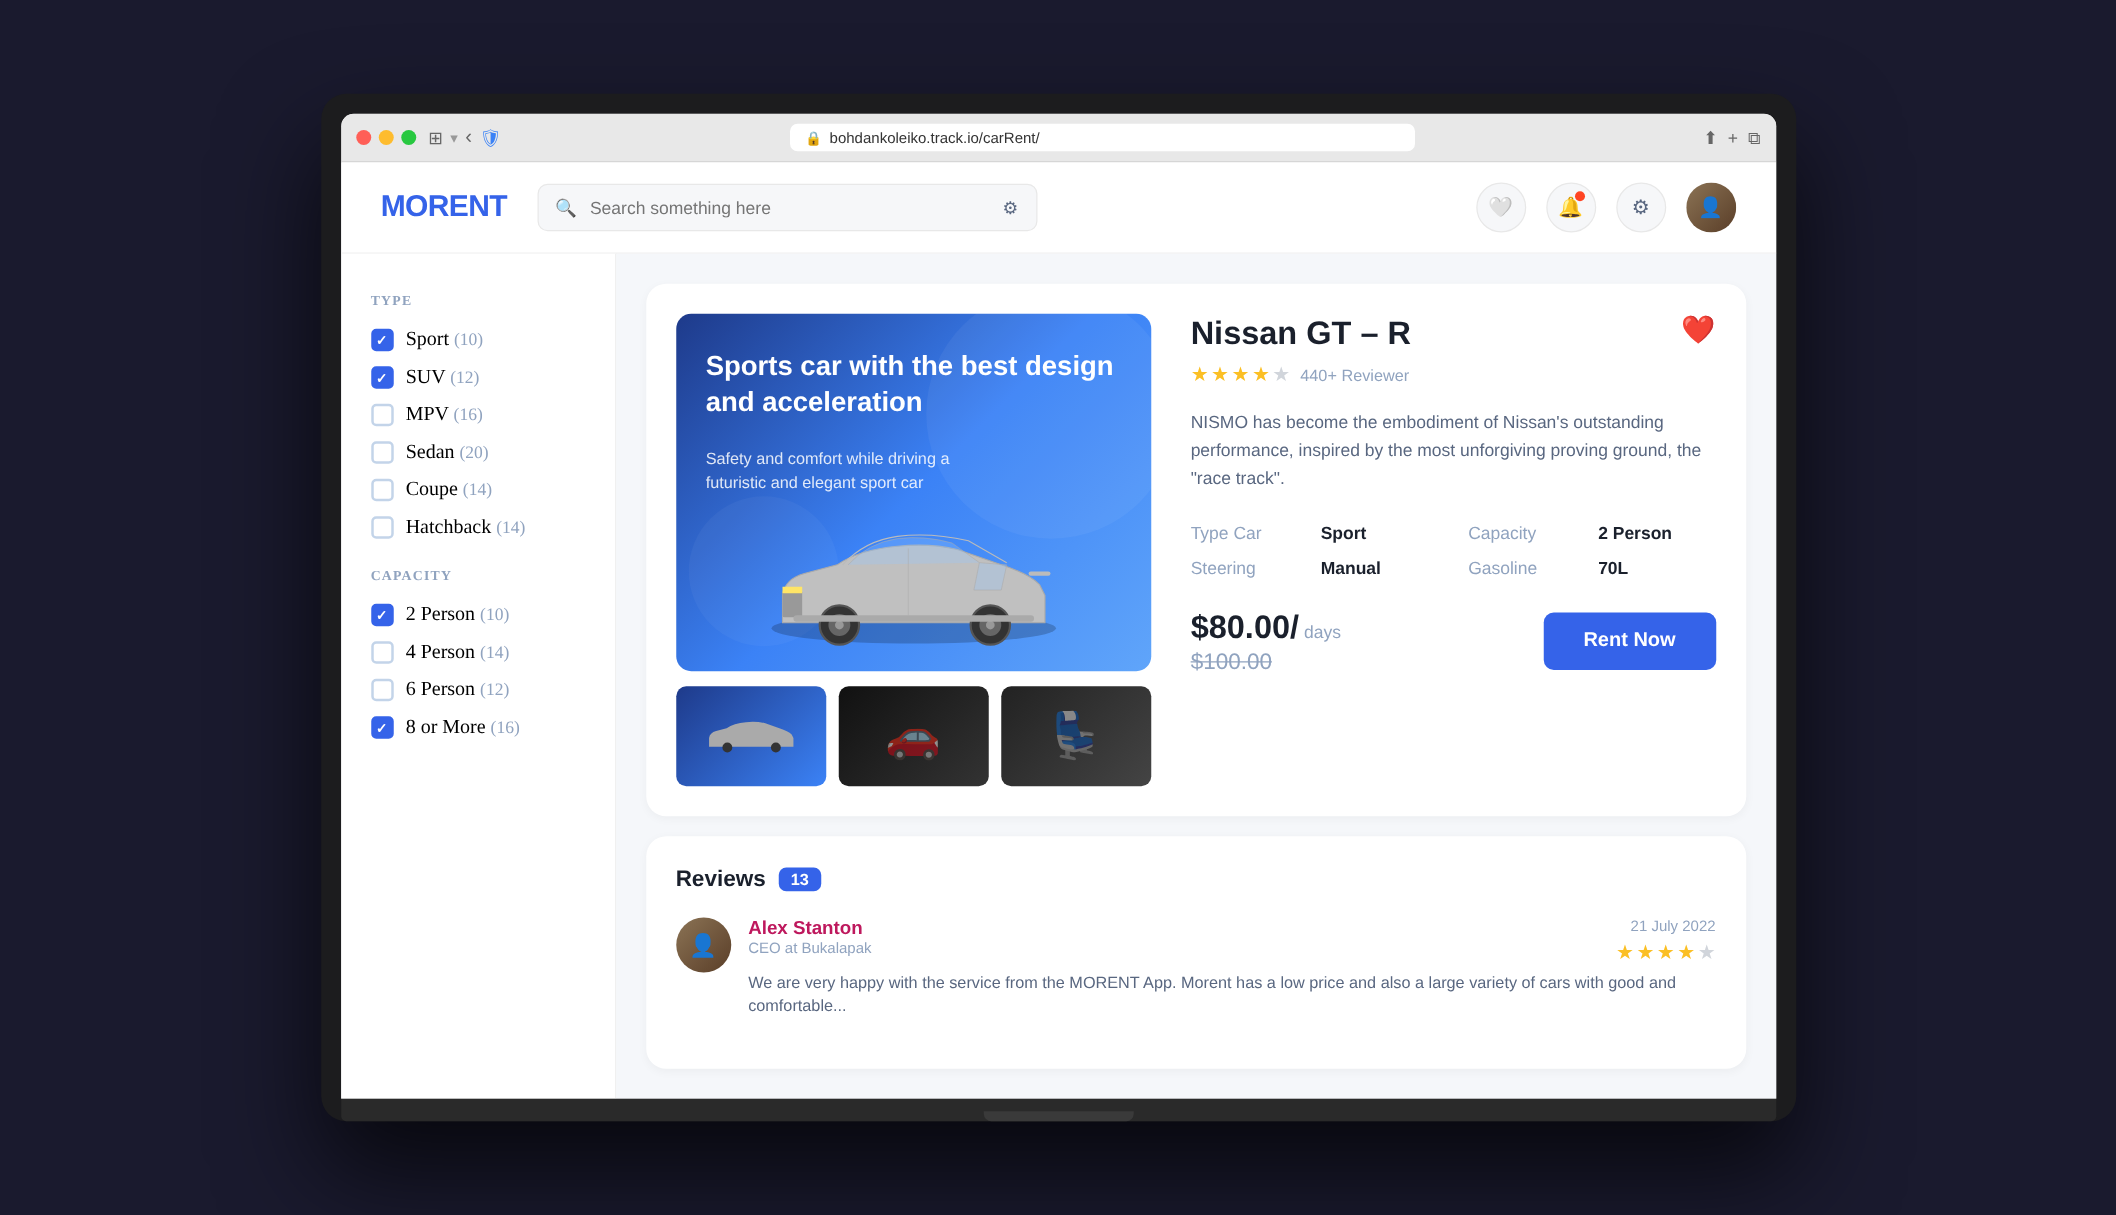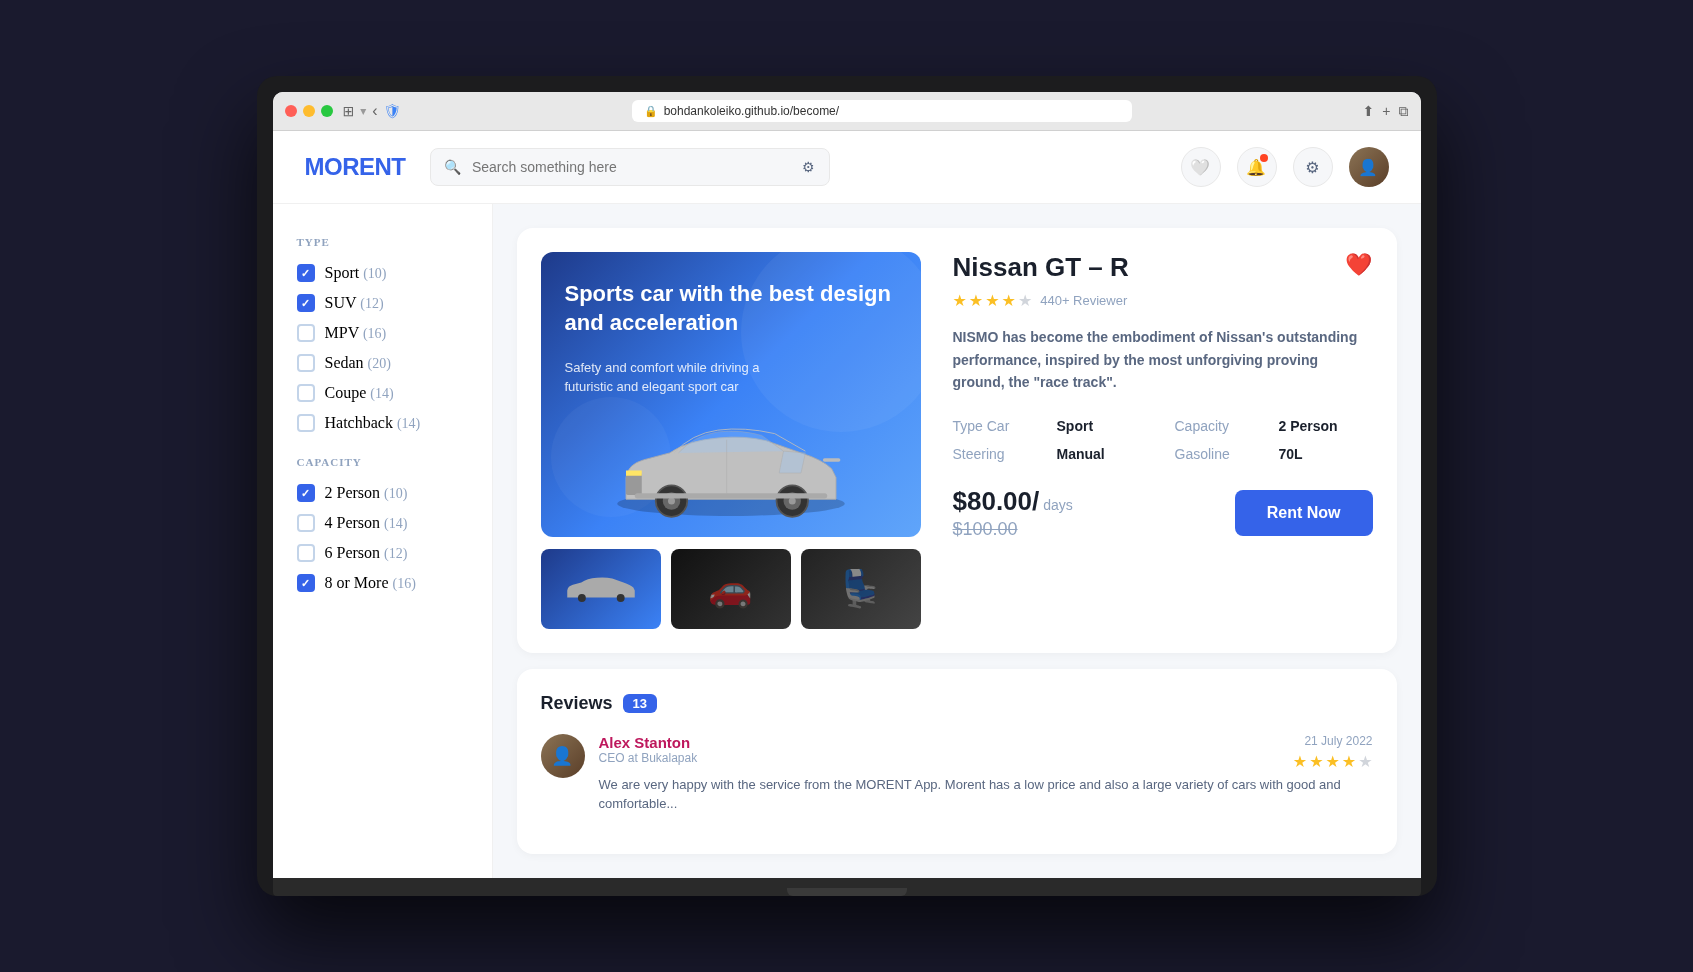--- a/index.html
+++ b/index.html
@@ -381,21 +381,20 @@
     .reviewer-count {
       font-size: 13px;
       color: #90a3bf;
     }
 
     .car-description {
       font-size: 14px;
       color: #596780;
       line-height: 1.6;
       margin-bottom: 24px;
-      font-weight: bold;
     }
 
     .car-specs-grid {
       display: grid;
       grid-template-columns: 1fr 1fr;
       gap: 12px 24px;
       margin-bottom: 24px;
     }
 
     .spec-item {
@@ -569,21 +568,21 @@
         <div class="browser-dot dot-green"></div>
       </div>
       <div class="browser-nav-icons">
         <span>⊞</span>
         <span style="font-size:12px;color:#999">▾</span>
         <span style="font-size:16px">‹</span>
         <span style="color:#3b82f6;font-size:14px">🛡</span>
       </div>
       <div class="address-bar">
         <span class="address-bar-icon">🔒</span>
-        <span>bohdankoleiko.github.io/become/</span>
+        <span>bohdankoleiko.track.io/carRent/</span>
       </div>
       <div class="browser-actions">
         <span>⬆</span>
         <span>+</span>
         <span>⧉</span>
       </div>
     </div>
 
     <div class="browser-content">
 

